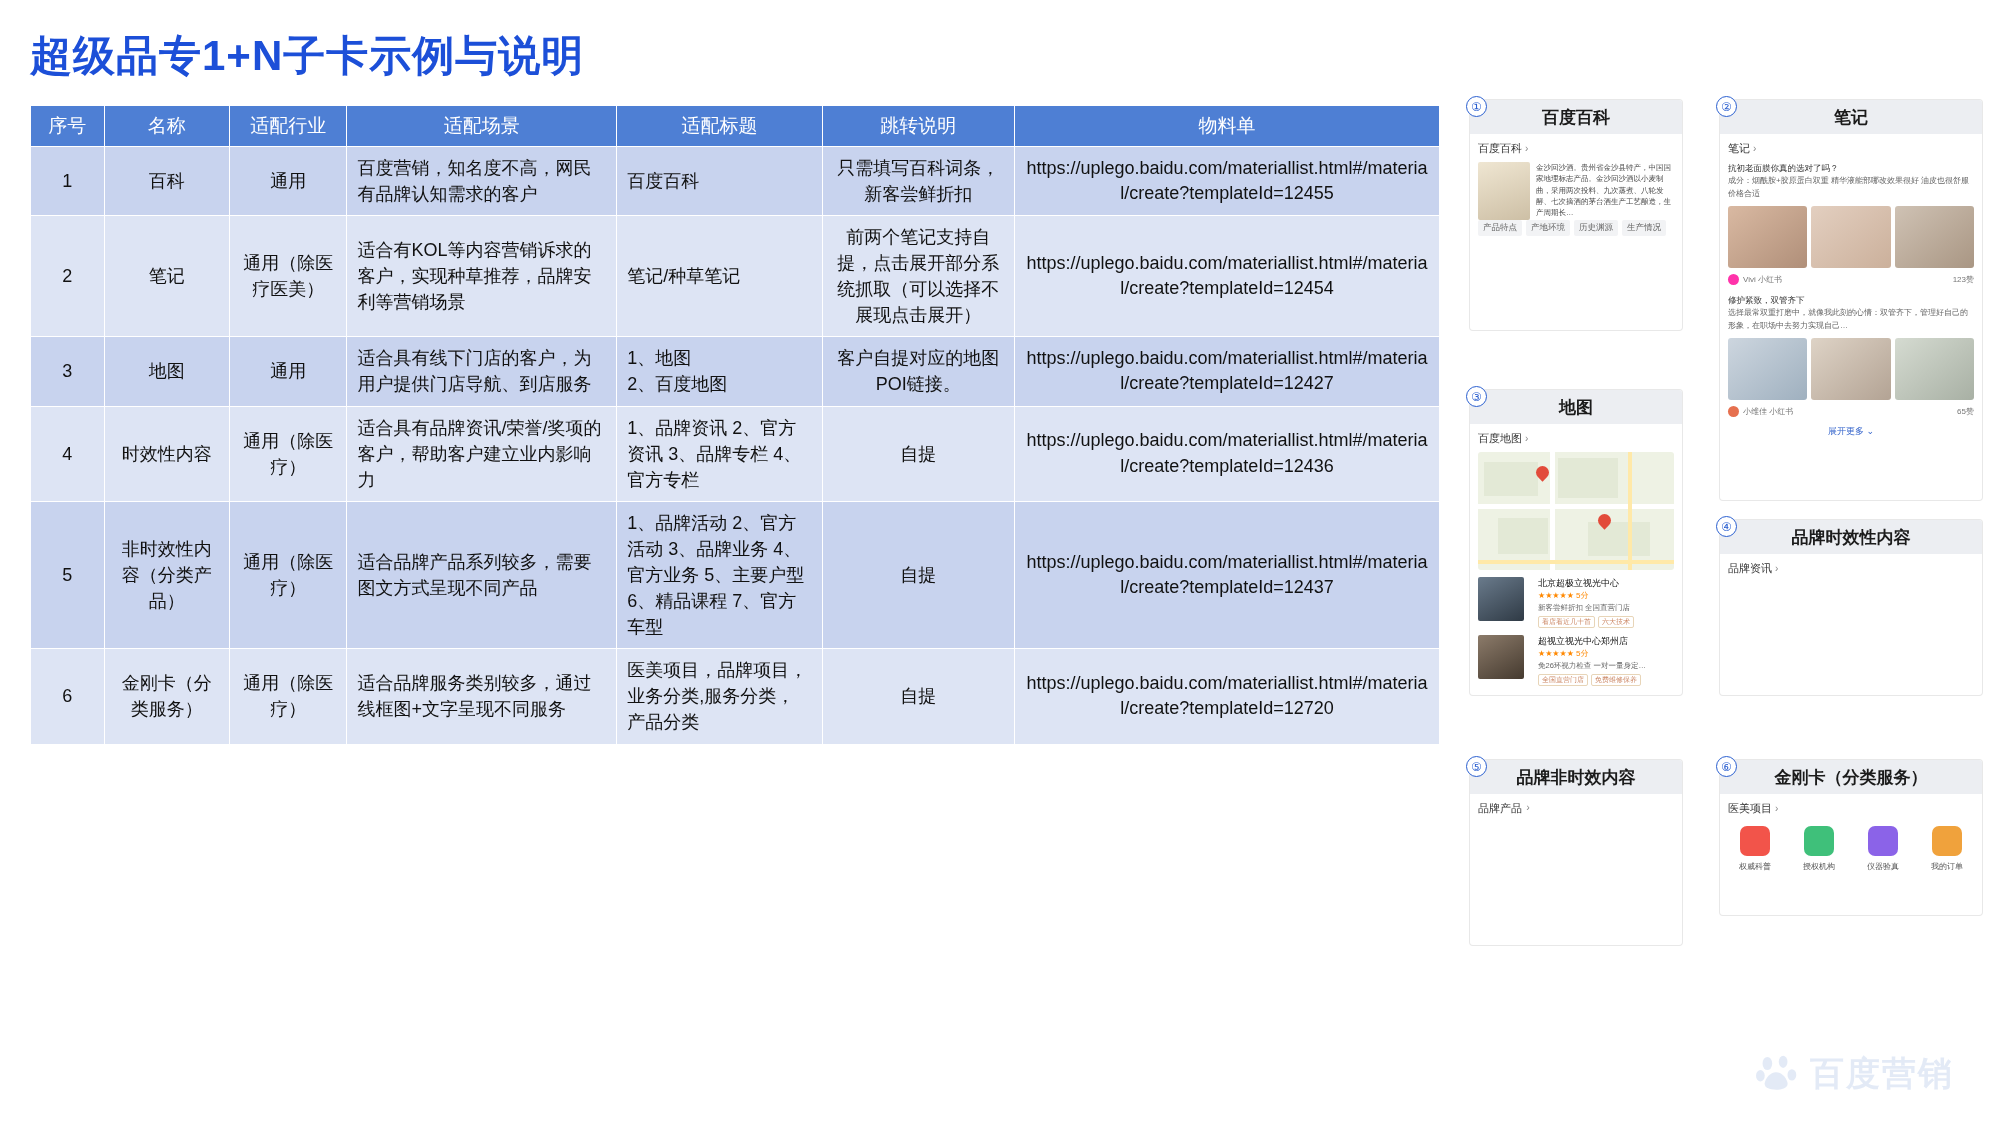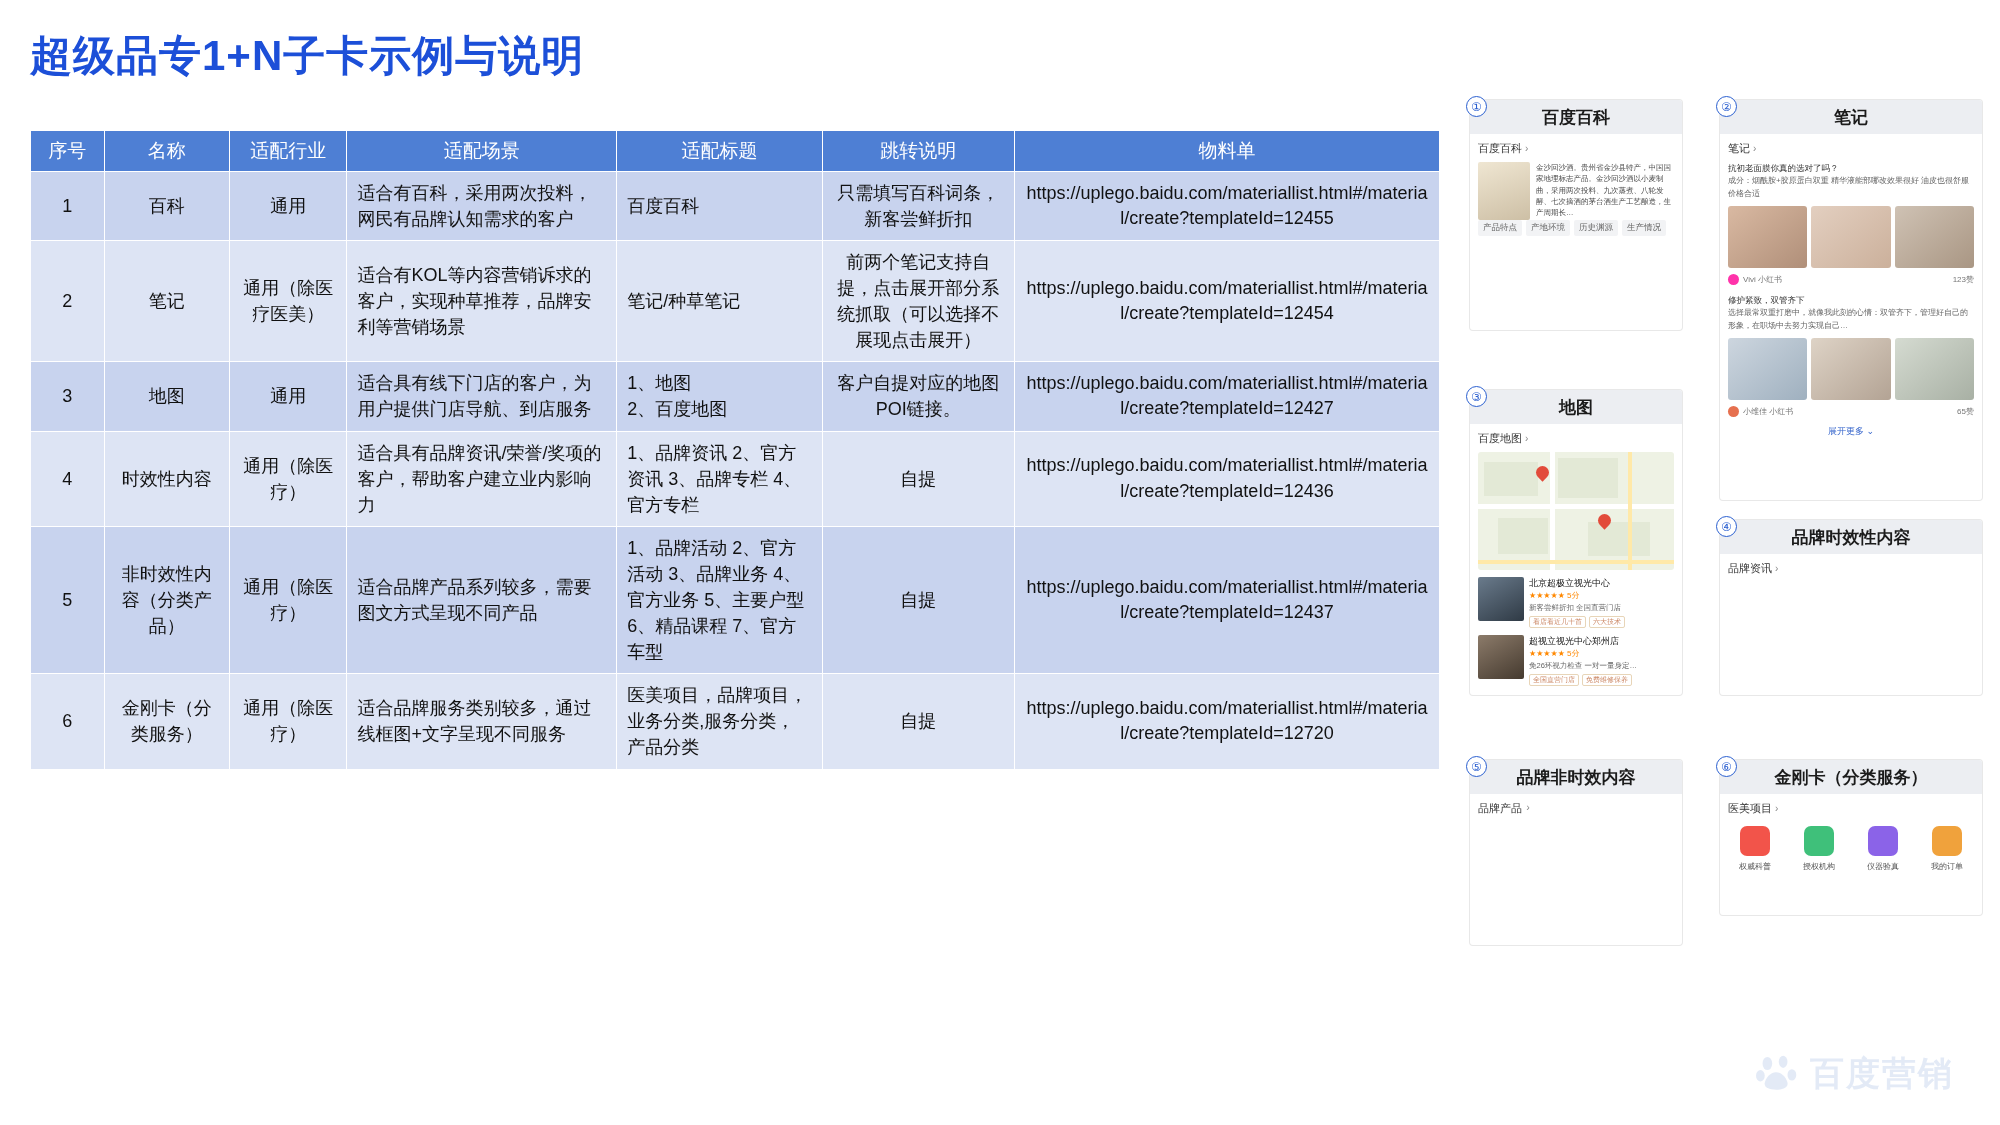--- a/index.html
+++ b/index.html
@@ -10,21 +10,21 @@
     overflow:hidden;
     position:relative;
   }
   .page-title{
     position:absolute;left:30px;top:28px;
     font-size:42px;font-weight:bold;color:#1c4fd8;
     letter-spacing:1px;
   }
   
   .table-wrap{
-    position:absolute;left:30px;top:130px;width:1410px;
+    position:absolute;left:30px;top:105px;width:1410px;
   }
   table{border-collapse:collapse;width:1410px;table-layout:fixed;}
   th{
     background:#4e7fd4;color:#ffffff;font-size:19px;font-weight:normal;
     border:1px solid #ffffff;padding:8px 4px;line-height:1.25;
     text-align:center;vertical-align:middle;
   }
   td{
     border:1px solid #ffffff;padding:8px 10px;font-size:18px;
     color:#111111;line-height:1.45;vertical-align:middle;
@@ -96,21 +96,21 @@
   
   #card-map{left:0;top:290px;width:212px;height:305px;}
   .map-canvas{
     height:118px;border-radius:3px;position:relative;overflow:hidden;
     background:#eef2e4;
   }
   .map-canvas .road{position:absolute;background:#ffffff;}
   .map-canvas .blk{position:absolute;background:#e3e9d6;}
   .pin{position:absolute;width:13px;height:13px;border-radius:50% 50% 50% 0;
        background:#e24b3a;transform:rotate(-45deg);}
-  .poi{display:flex;gap:5px;margin-top:7px;}
+  .poi{display:flex;gap:14px;margin-top:7px;}
   .poi-img{width:46px;height:44px;border-radius:2px;background:#9aa7b4;}
   .poi-info{flex:1;}
   .poi-name{font-size:9px;color:#111;}
   .poi-stars{font-size:8px;color:#f80;}
   .poi-desc{font-size:7.5px;color:#666;margin-top:2px;}
   .poi-tags{display:flex;gap:3px;margin-top:3px;}
   .poi-tags span{font-size:7px;color:#c86;border:1px solid #e8d5b8;border-radius:2px;padding:0 3px;}
 
   
   #card-brandtime{left:250px;top:420px;width:262px;height:175px;}
@@ -160,21 +160,21 @@
         <th class="h-title">适配标题</th>
         <th class="h-jump">跳转说明</th>
         <th class="h-url">物料单</th>
       </tr>
     </thead>
     <tbody>
       <tr class="odd">
         <td class="c-idx">1</td>
         <td class="c-name">百科</td>
         <td class="c-ind">通用</td>
-        <td class="c-scene">适合有百科，采用两次投料，网民有品牌认知需求的客户</td>
+        <td class="c-scene">百度营销，知名度不高，网民有品牌认知需求的客户</td>
         <td class="c-title">百度百科</td>
         <td class="c-jump">只需填写百科词条，新客尝鲜折扣</td>
         <td class="c-url">https://uplego.baidu.com/materiallist.html#/material/create?templateId=12455</td>
       </tr>
       <tr class="even">
         <td class="c-idx">2</td>
         <td class="c-name">笔记</td>
         <td class="c-ind">通用（除医疗医美）</td>
         <td class="c-scene">适合有KOL等内容营销诉求的客户，实现种草推荐，品牌安利等营销场景</td>
         <td class="c-title">笔记/种草笔记</td>

